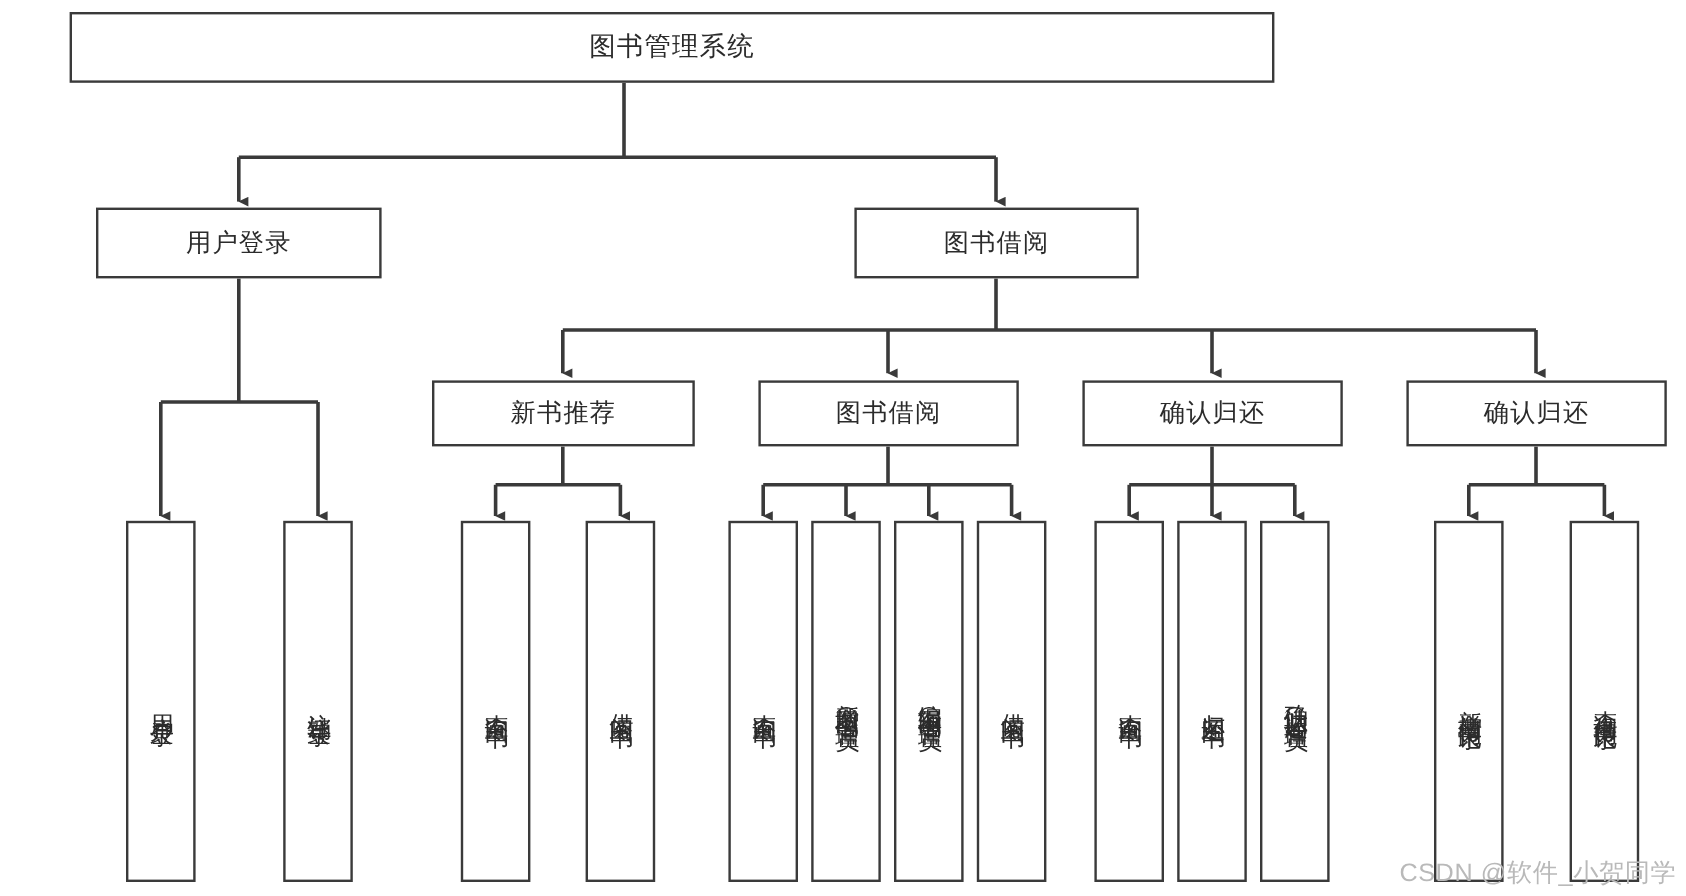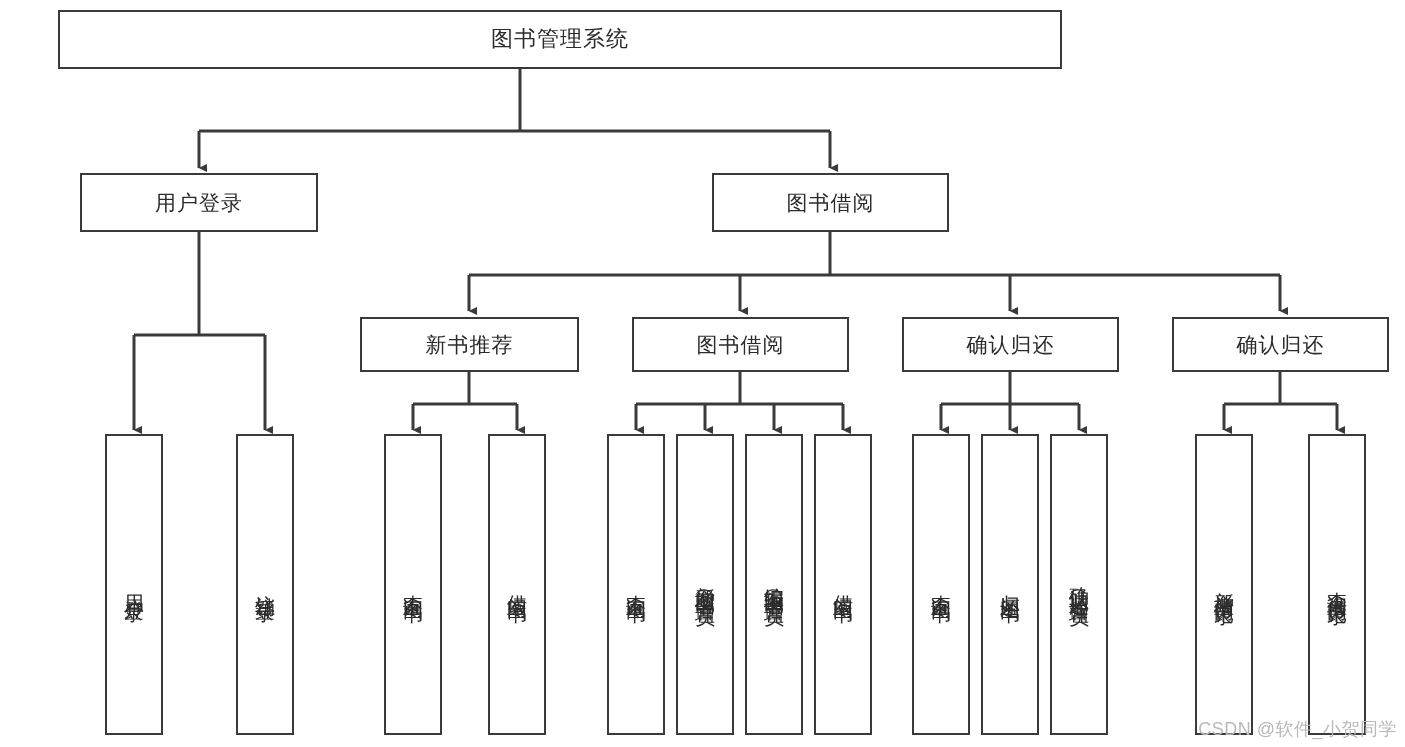--- a/index.html
+++ b/index.html
@@ -58,21 +58,21 @@
   .node-v .vtext {
     writing-mode: vertical-rl;
     text-orientation: upright;
     display: block;
     white-space: normal;
   }
   .watermark {
     position: absolute;
     right: 8px;
     bottom: 6px;
-    font-size: 18px;
+    font-size: 21px;
     color: #b9b9b9;
     z-index: 5;
     white-space: nowrap;
     letter-spacing: 0.5px;
   }
 </style>
 </head>
 <body>
 
 <div id="canvas">

